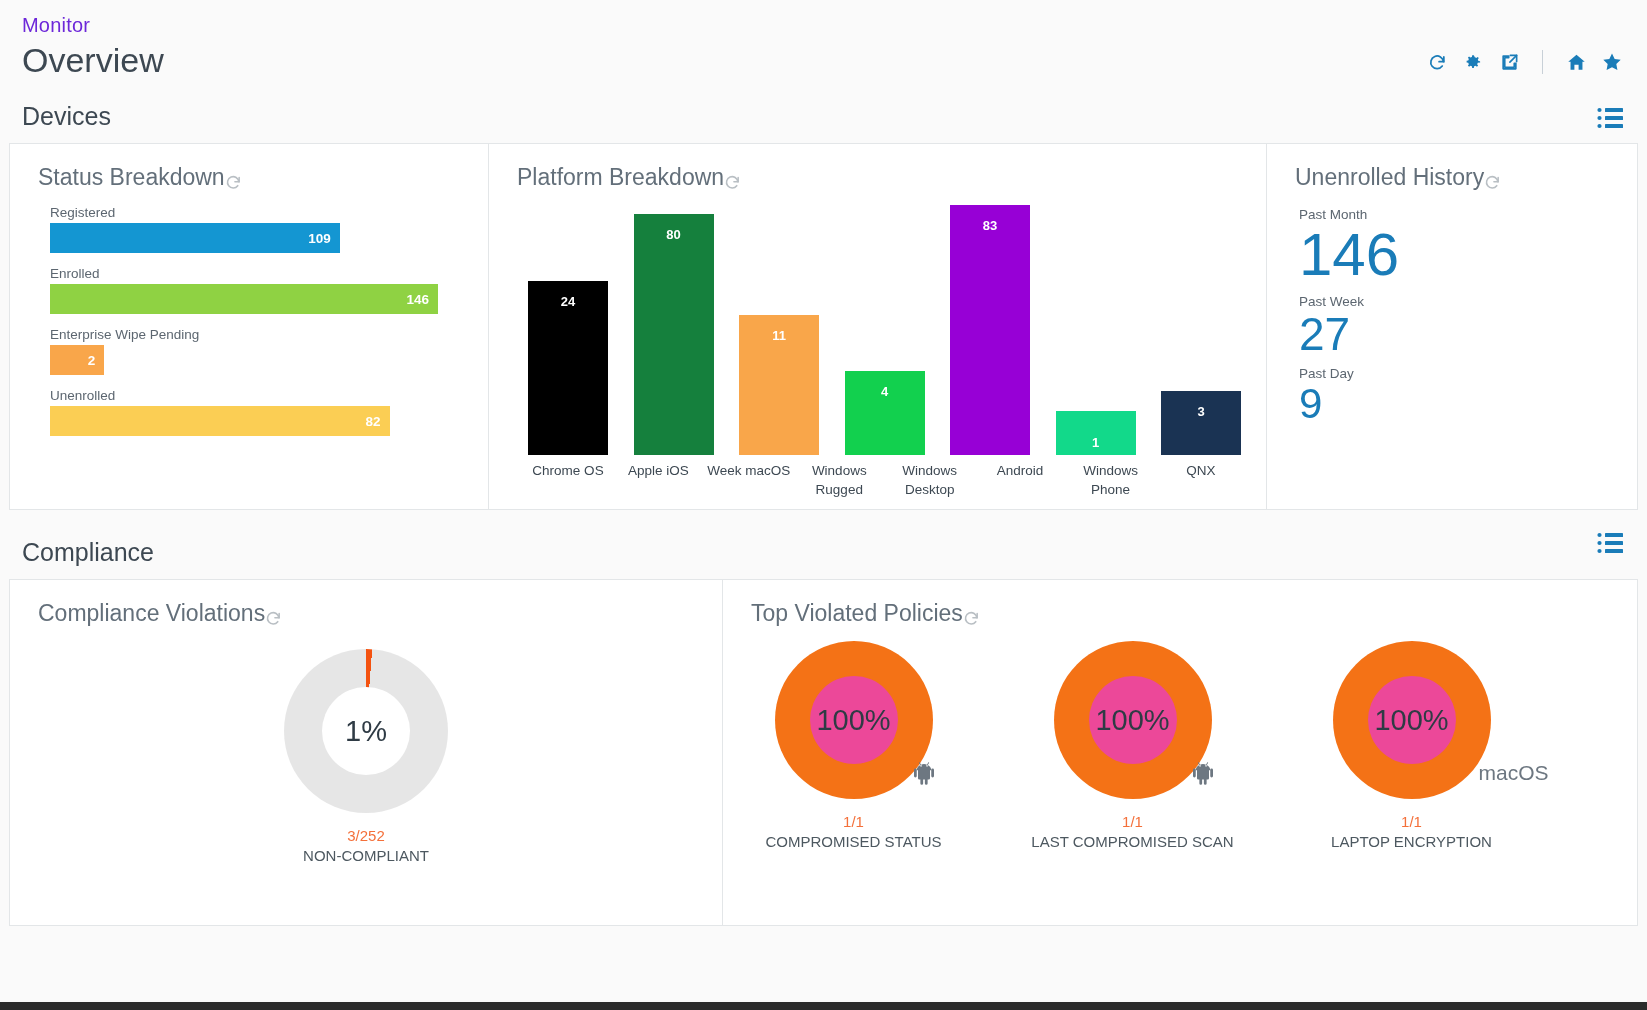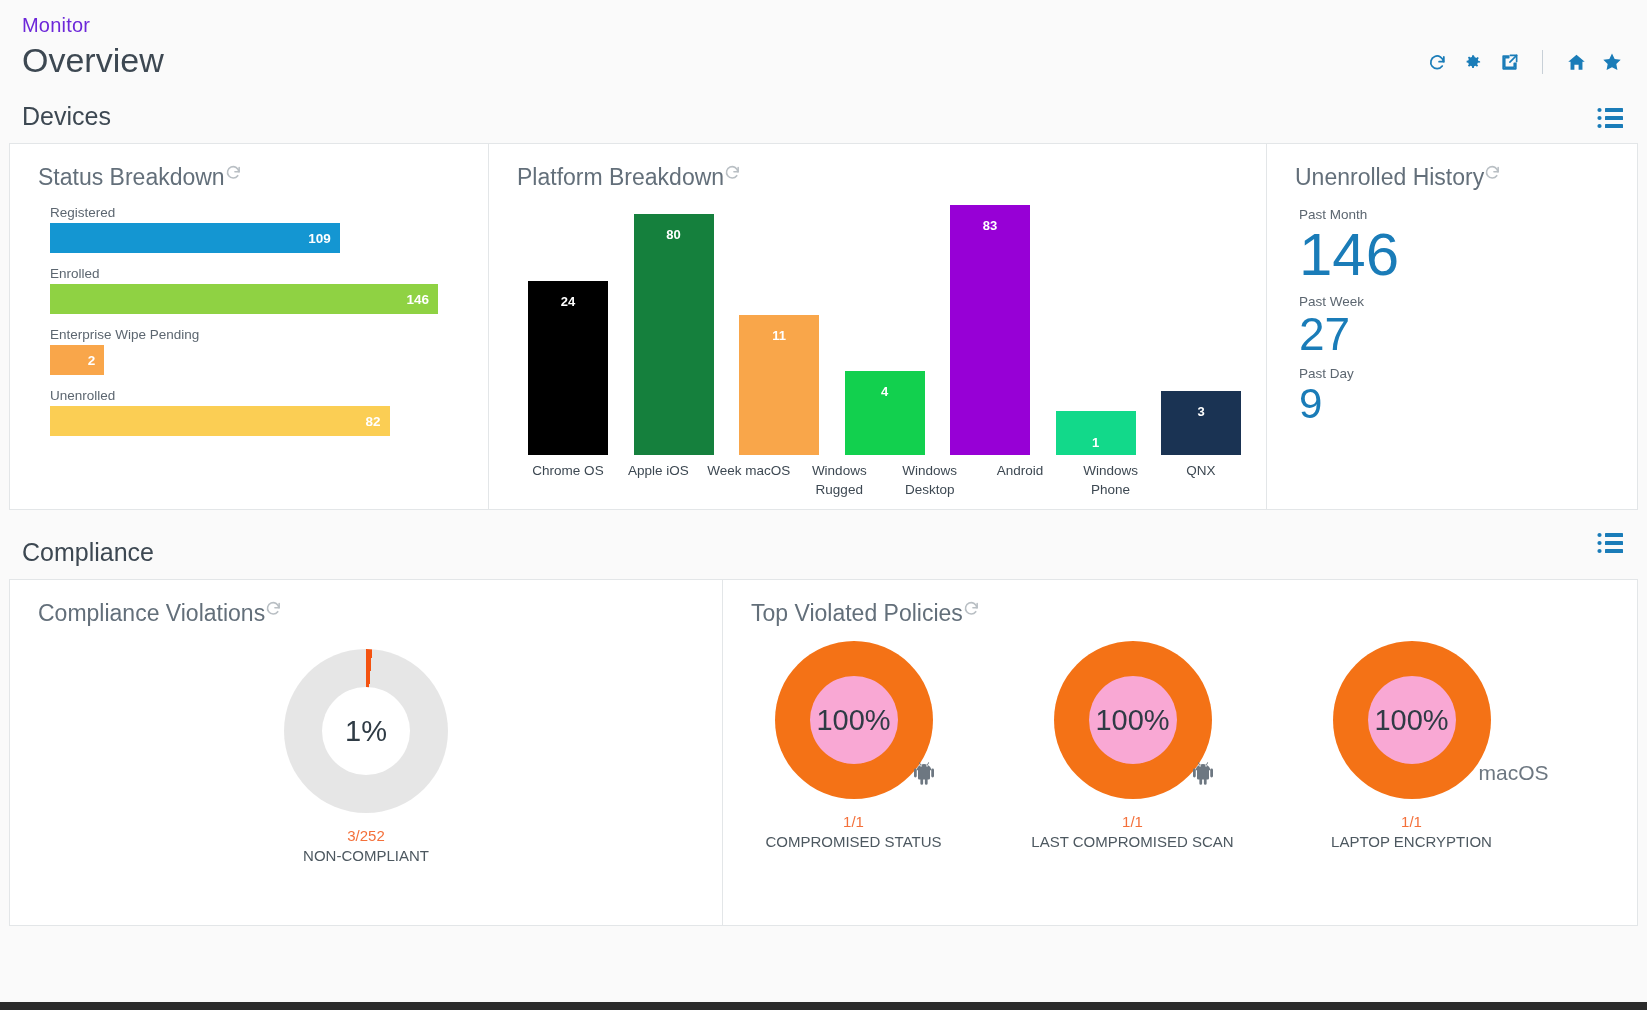--- a/index.html
+++ b/index.html
@@ -84,21 +84,21 @@
     background: #fff;
     position: relative;
   }
   .card + .card { border-left: 1px solid #e3e6e8; }
 
   .card-title {
     font-size: 23px;
     font-weight: 400;
     color: #636f7a;
     display: flex;
-    align-items: flex-start;
+    align-items: flex-end;
     gap: 0;
     padding: 20px 0 0 28px;
   }
   .refresh-icon {
     color: #b9bfc4;
     display: inline-flex;
     cursor: pointer;
   }
 
   
@@ -234,21 +234,21 @@
     width: 158px; height: 158px;
     border-radius: 50%;
     background: #f47216;
   }
   .policy-donut .hole {
     position: absolute;
     left: 50%; top: 50%;
     transform: translate(-50%,-50%);
     width: 88px; height: 88px;
     border-radius: 50%;
-    background: #f9a8d4;
+    background: #ec4899;
     display: flex; align-items: center; justify-content: center;
     font-size: 29px;
     color: #2f3b45;
   }
   .platform-badge {
     position: absolute;
     right: -6px;
     bottom: 6px;
     color: #6d7781;
   }

